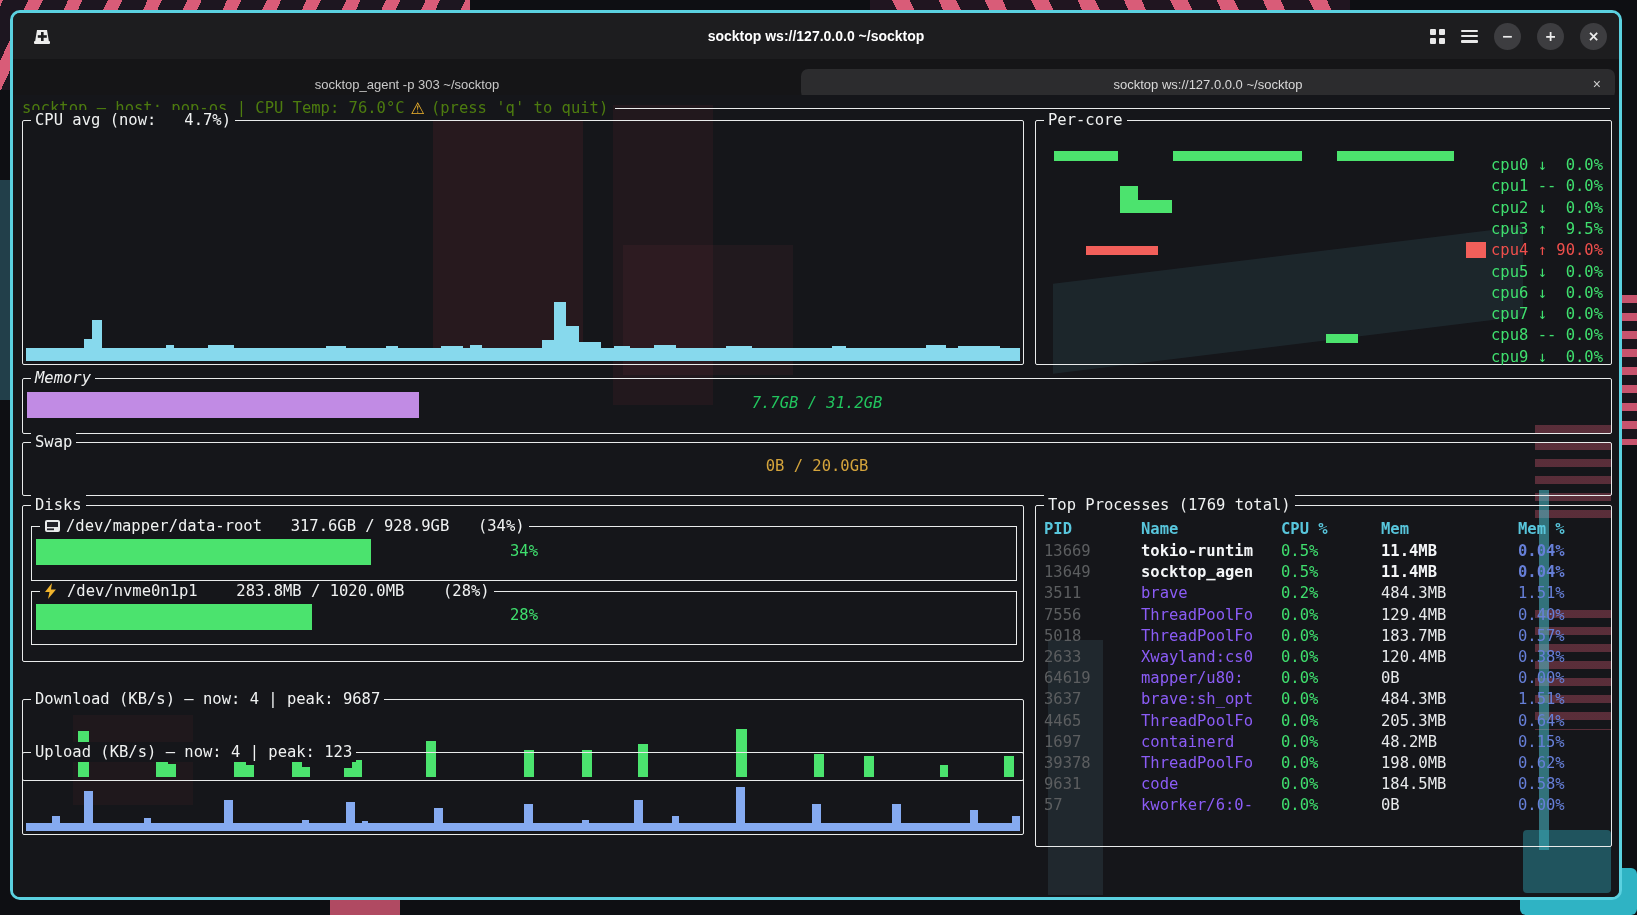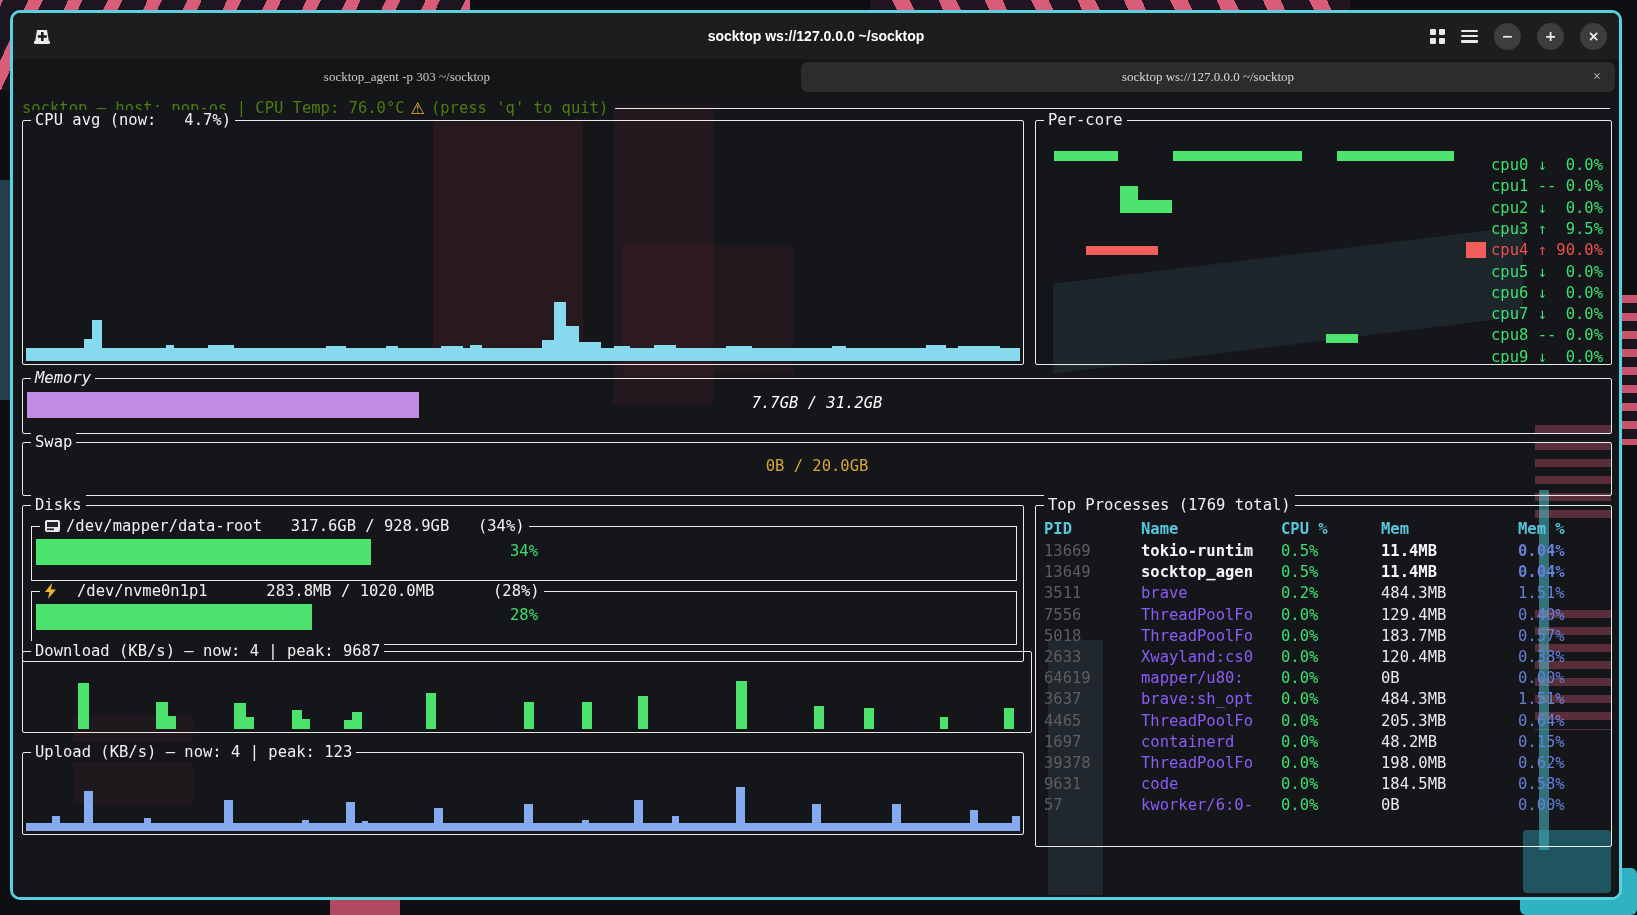--- a/index.html
+++ b/index.html
@@ -27,22 +27,22 @@
   .controls{position:absolute;right:12px;top:0;height:46px;display:flex;align-items:center;gap:16px;}
   .ic-grid{width:15px;height:15px;display:grid;grid-template-columns:6px 6px;grid-template-rows:6px 6px;gap:3px;}
   .ic-grid div{background:#e9e9e9;border-radius:1px;}
   .ic-menu{width:17px;height:13px;display:flex;flex-direction:column;justify-content:space-between;}
   .ic-menu div{height:2.6px;background:#e9e9e9;border-radius:1px;}
   .circle{width:27px;height:27px;border-radius:50%;background:#3d3d40;color:#ededed;
     display:flex;align-items:center;justify-content:center;
     font-family:"DejaVu Sans",sans-serif;font-size:14px;font-weight:bold;cursor:pointer;}
 
   .tabbar{position:relative;height:36px;background:#151517;}
-  .tab{position:absolute;top:3px;height:30px;border-radius:7px;display:flex;align-items:center;
-    justify-content:center;font-family:Liberation Serif, serif;font-size:13px;color:#c9c9c9;cursor:pointer;text-align:right;}
+  .tab{position:absolute;top:10px;height:30px;border-radius:7px;display:flex;align-items:center;
+    justify-content:center;font-family:Liberation Sans, sans-serif;font-size:13px;color:#c9c9c9;cursor:pointer;text-align:right;}
   .tab.inactive{left:4px;width:780px;}
   .tab.active{left:788px;right:4px;background:#2c2c2e;color:#d8d8d8;}
   .tabx{position:absolute;right:14px;top:0;height:30px;display:flex;align-items:center;
     font-size:14px;color:#cfcfcf;cursor:pointer;}
 
   .term{position:absolute;left:0;right:0;top:82px;bottom:0;background:#15161a;overflow:hidden;}
   
   .fx{position:absolute;pointer-events:none;}
   .fx1{left:420px;top:25px;width:150px;height:230px;background:rgba(135,45,58,0.16);}
   .fx2{left:600px;top:10px;width:100px;height:300px;background:rgba(120,40,52,0.13);}
@@ -210,21 +210,21 @@
             <div class="crow" style="top: 162.8px;">cpu6 ↓  0.0%</div>
             <div class="crow" style="top: 184.1px;">cpu7 ↓  0.0%</div>
             <div class="crow" style="top: 205.4px;">cpu8 -- 0.0%</div>
             <div class="crow" style="top: 226.7px;">cpu9 ↓  0.0%</div>
           </div>
       </div>
 
       <div class="panel" style="left:9px;top:283px;width:1588px;height:54px;font-style:italic;">
         <span class="ptitle">Memory</span>
         <div class="fillbar" id="mem-fill" style="width: 24.7%; background: rgb(193, 139, 228);"></div>
-        <div class="centerval" style="top: 15px; color: #ffffff;" id="mem-val">7.7GB / 31.2GB</div>
+        <div class="centerval" style="top: 15px; color: #22c55e;" id="mem-val">7.7GB / 31.2GB</div>
       </div>
 
       <div class="panel" style="left:9px;top:347px;width:1588px;height:52px;">
         <span class="ptitle">Swap</span>
         <div class="centerval" style="top: 14px; color: rgb(212, 164, 60);" id="swap-val">0B / 20.0GB</div>
       </div>
 
       <div class="panel" style="left:9px;top:410px;width:1000px;height:155px;">
         <span class="ptitle">Disks</span>
 
@@ -234,31 +234,31 @@
               <rect x="1" y="1" width="15" height="12" rx="2" fill="#e9ebeb"></rect>
               <rect x="3" y="3" width="11" height="5" fill="#23242a"></rect>
               <rect x="3" y="9.4" width="7" height="1.8" fill="#23242a"></rect>
             </svg><span>/dev/mapper/data-root</span><span style="color:#f0f2f2;">  </span><span>317.6GB / 928.9GB</span><span>  </span><span>(34%)</span>
           </span>
           <div class="fillbar" id="disk0-fill" style="top: 12px; width: 34%; background: rgb(75, 227, 110);"></div>
           <div class="centerval" style="top:15px;color:#3fdf6e;">34%</div>
         </div>
 
         <div class="sub" style="left:8px;top:85px;width:984px;height:52px;">
-          <span class="ptitle" style="display:flex;align-items:center;gap:20px;">
+          <span class="ptitle" style="display:flex;align-items:center;gap:10px;">
             <svg width="13" height="16" viewBox="0 0 13 16">
               <polygon points="8,0 1,9 5.5,9 4,16 12,6.5 7,6.5" fill="#f0b42d"></polygon>
             </svg><span>/dev/nvme0n1p1</span><span>  </span><span>283.8MB / 1020.0MB</span><span>  </span><span>(28%)</span>
           </span>
           <div class="fillbar" id="disk1-fill" style="top: 12px; width: 28%; background: rgb(75, 227, 110);"></div>
           <div class="centerval" style="top:14px;color:#3fdf6e;">28%</div>
         </div>
       </div>
 
-      <div class="panel" style="left:9px;top:556px;width:1000px;height:80px;padding-left:8px;">
+      <div class="panel" style="left:9px;top:604px;width:1000px;height:80px;">
         <span class="ptitle">Download (KB/s) — now: 4 | peak: 9687</span>
         <div class="sparkbox" id="down-spark">
             <div style="position: absolute; left: 52px; width: 11px; height: 46px; bottom: 0px; background: rgb(75, 227, 110);"></div>
             <div style="position: absolute; left: 130px; width: 12px; height: 27px; bottom: 0px; background: rgb(75, 227, 110);"></div>
             <div style="position: absolute; left: 142px; width: 8px; height: 13px; bottom: 0px; background: rgb(75, 227, 110);"></div>
             <div style="position: absolute; left: 208px; width: 12px; height: 26px; bottom: 0px; background: rgb(75, 227, 110);"></div>
             <div style="position: absolute; left: 220px; width: 8px; height: 12px; bottom: 0px; background: rgb(75, 227, 110);"></div>
             <div style="position: absolute; left: 266px; width: 10px; height: 19px; bottom: 0px; background: rgb(75, 227, 110);"></div>
             <div style="position: absolute; left: 276px; width: 8px; height: 10px; bottom: 0px; background: rgb(75, 227, 110);"></div>
             <div style="position: absolute; left: 318px; width: 8px; height: 9px; bottom: 0px; background: rgb(75, 227, 110);"></div>

